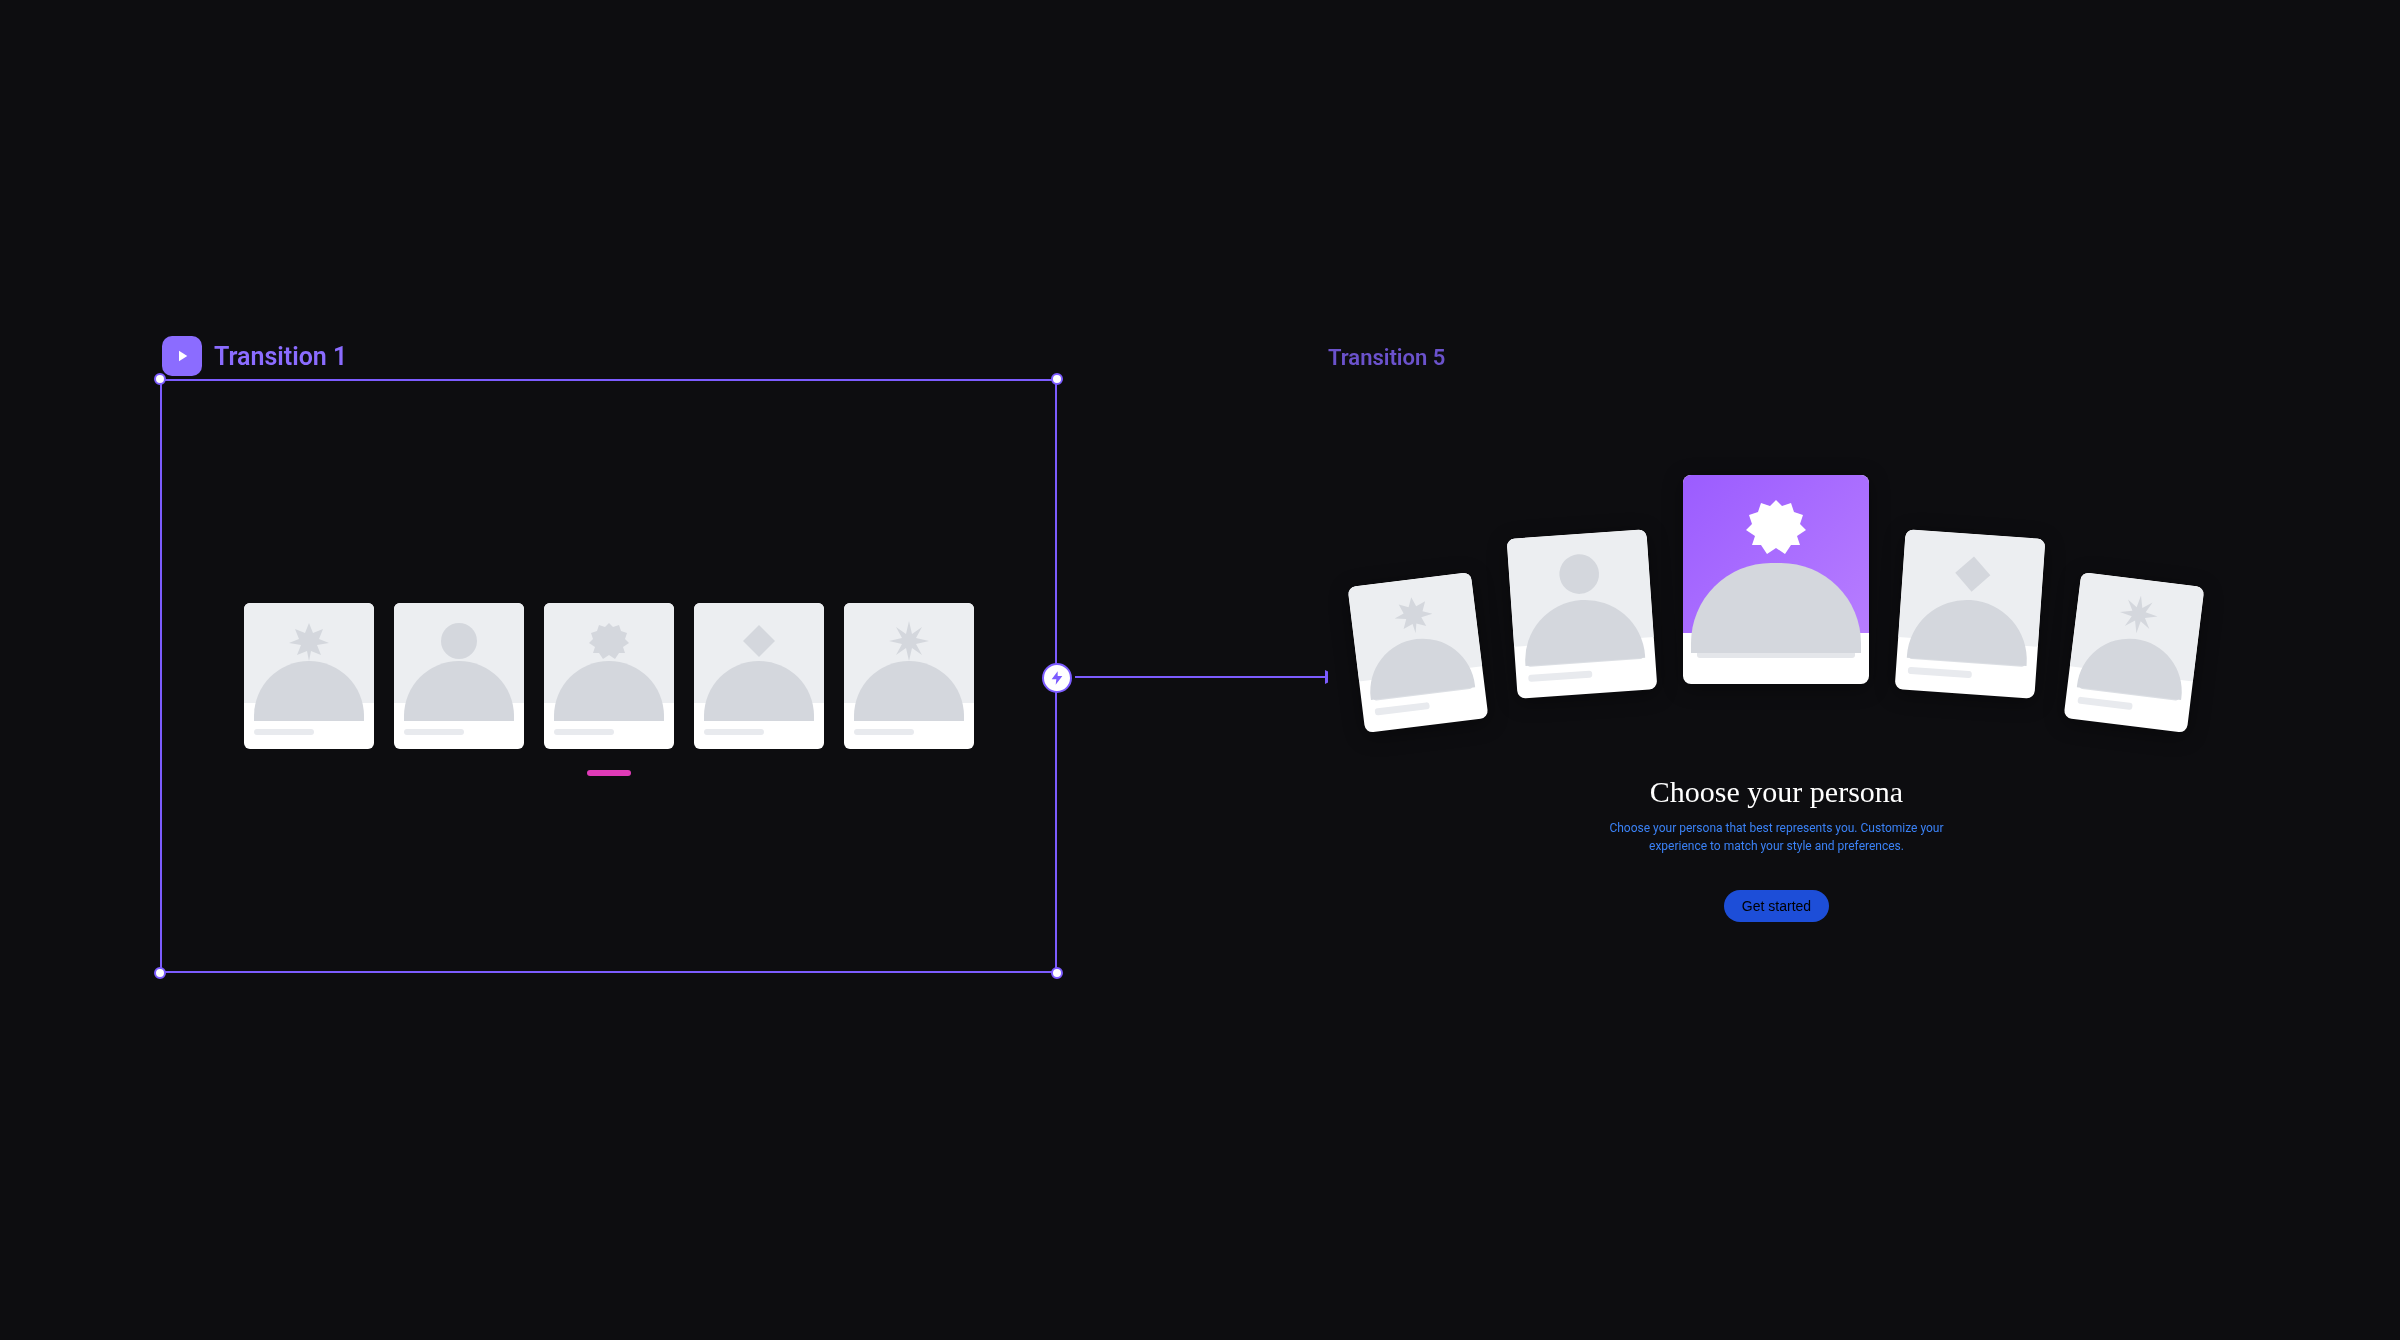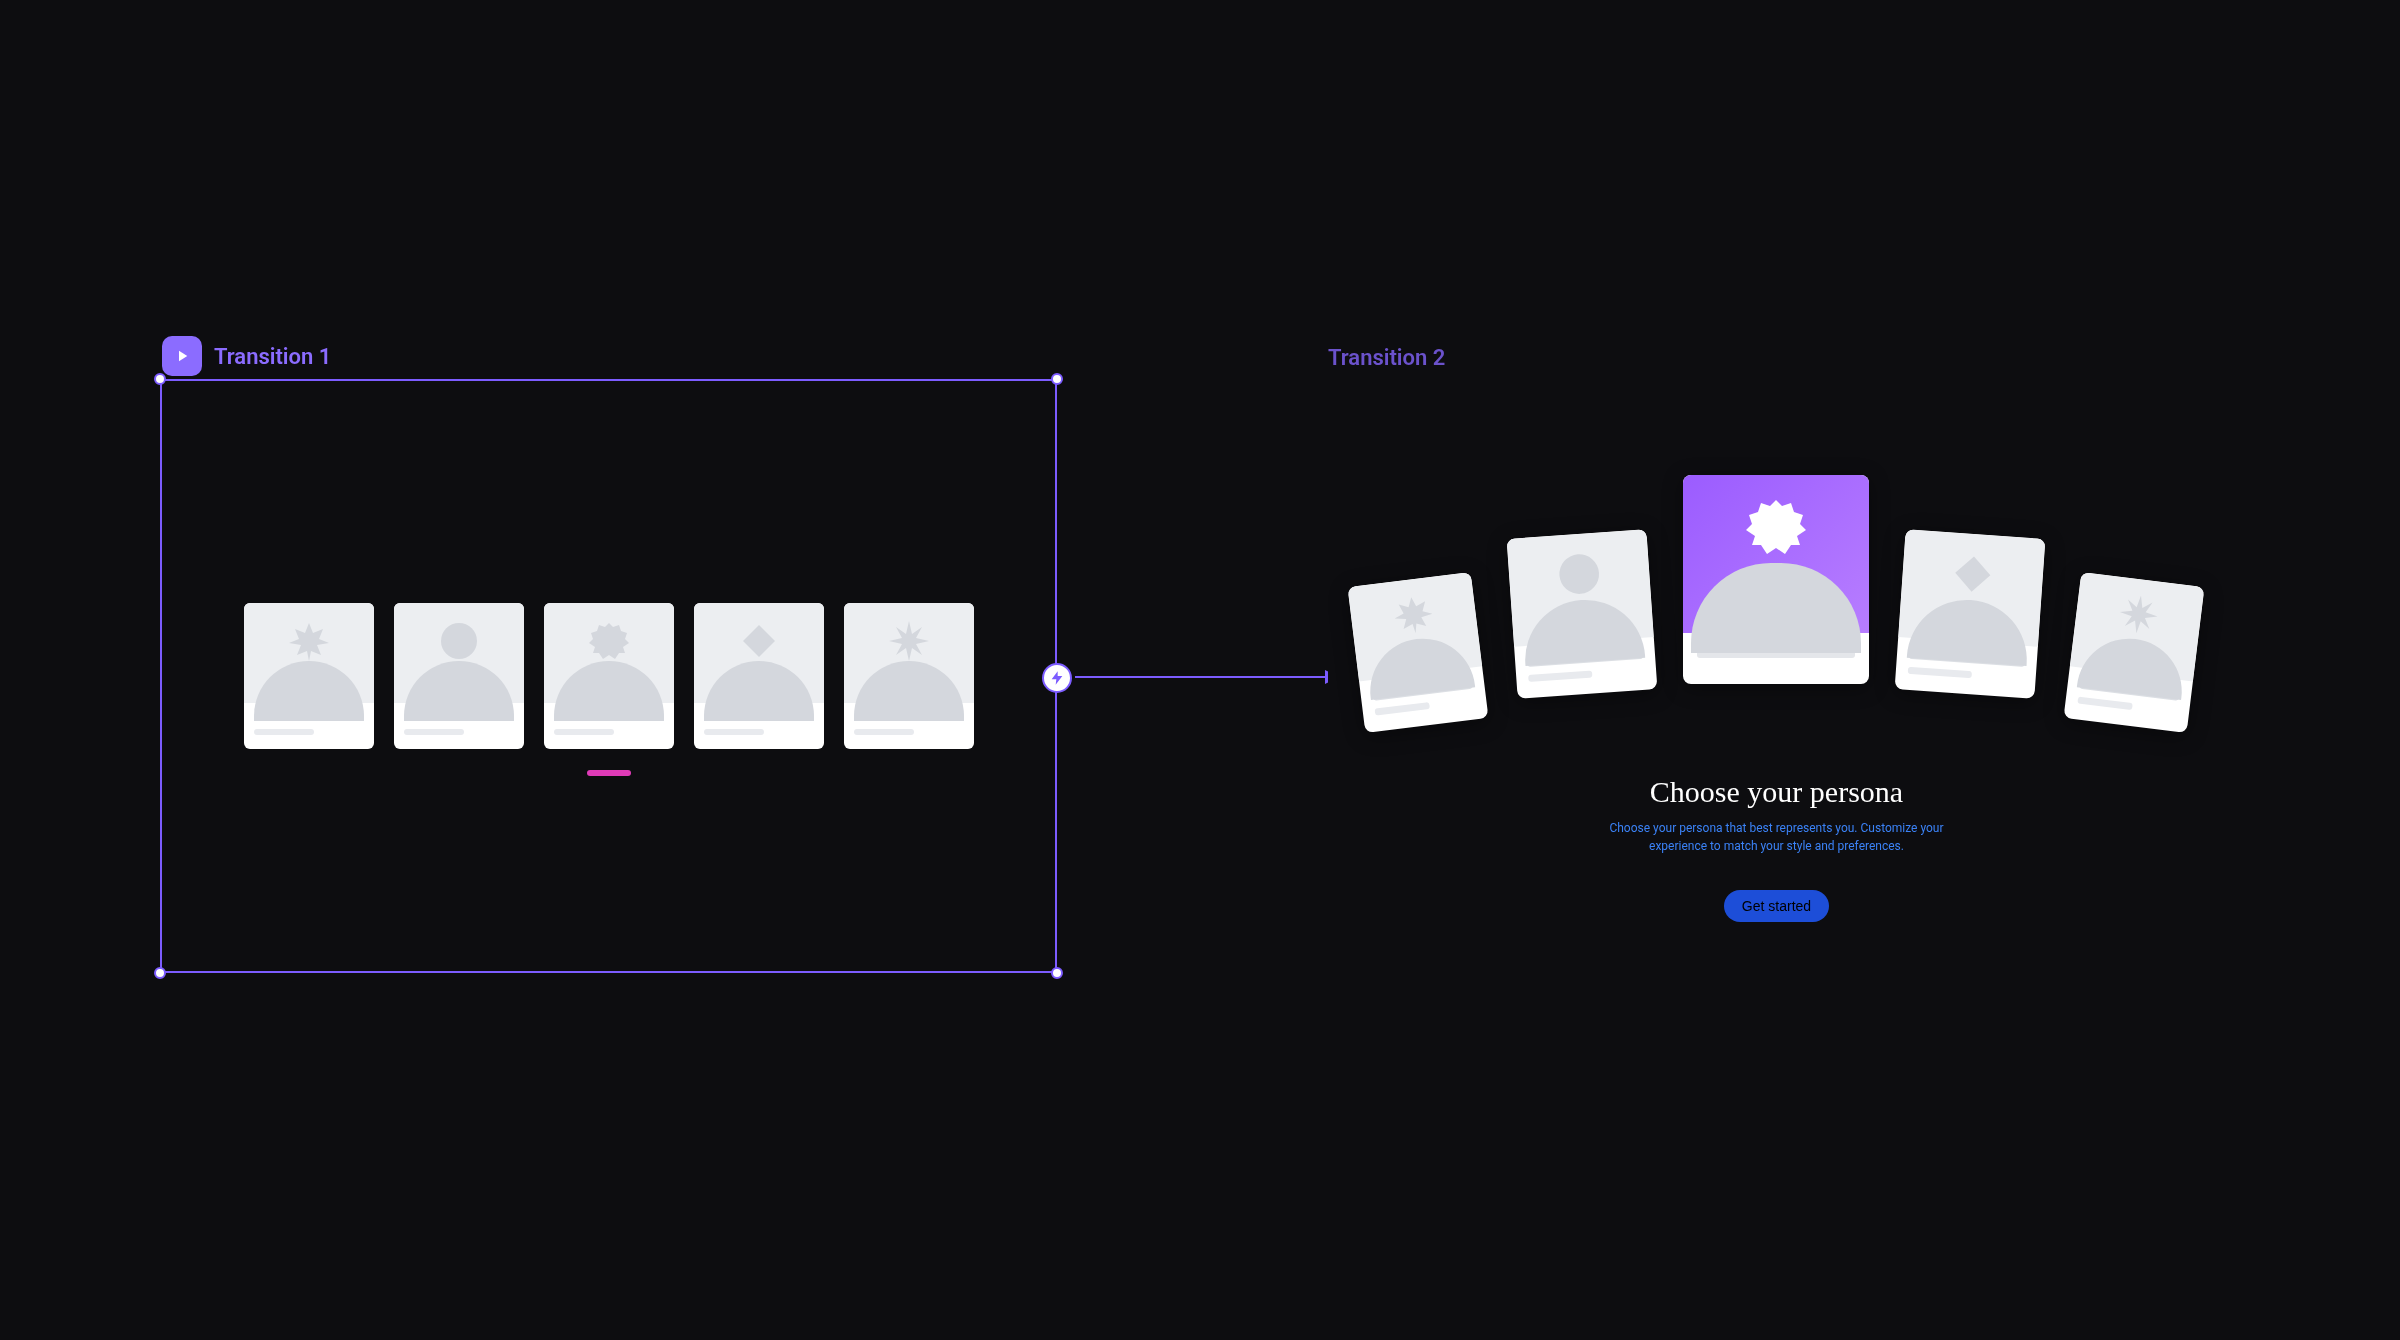--- a/index.html
+++ b/index.html
@@ -24,21 +24,21 @@
     align-items: center;
     gap: 12px;
   }
   .play-badge {
     width: 40px; height: 40px;
     background: #8b6cff;
     border-radius: 10px;
     display: flex; align-items: center; justify-content: center;
   }
   .play-badge svg { width: 18px; height: 18px; fill: #fff; }
-  .frame-label { color: #8b6cff; font-weight: 600; font-size: 22px; }
+  .frame-label { color: #8b6cff; font-weight: 600; font-size: 25px; }
   .frame2-label {
     position: absolute;
     left: 1328px;
     top: 345px;
     color: #6b52cc;
     font-weight: 600;
     font-size: 22px;
   }
 
   
@@ -247,21 +247,21 @@
 
   <div class="frame1-label-row">
     <div class="play-badge">
       <svg viewBox="0 0 24 24">
           <path d="M8 5v14l11-7z"></path>
         </svg>
     </div>
     <span class="frame-label">Transition 1</span>
   </div>
 
-  <span class="frame2-label">Transition 2</span>
+  <span class="frame2-label">Transition 5</span>
 
   <div class="frame1">
     <div class="f1-row">
 
       <div class="card">
         <div class="hero">
           <div class="head-shape shape-star8">
             <svg viewBox="0 0 40 40">
                 <polygon points="20,2 24,12 34,8 30,18 40,22 28,24 32,34 22,30 20,40 18,30 8,34 12,24 0,22 10,18 6,8 16,12"></polygon>
               </svg>

